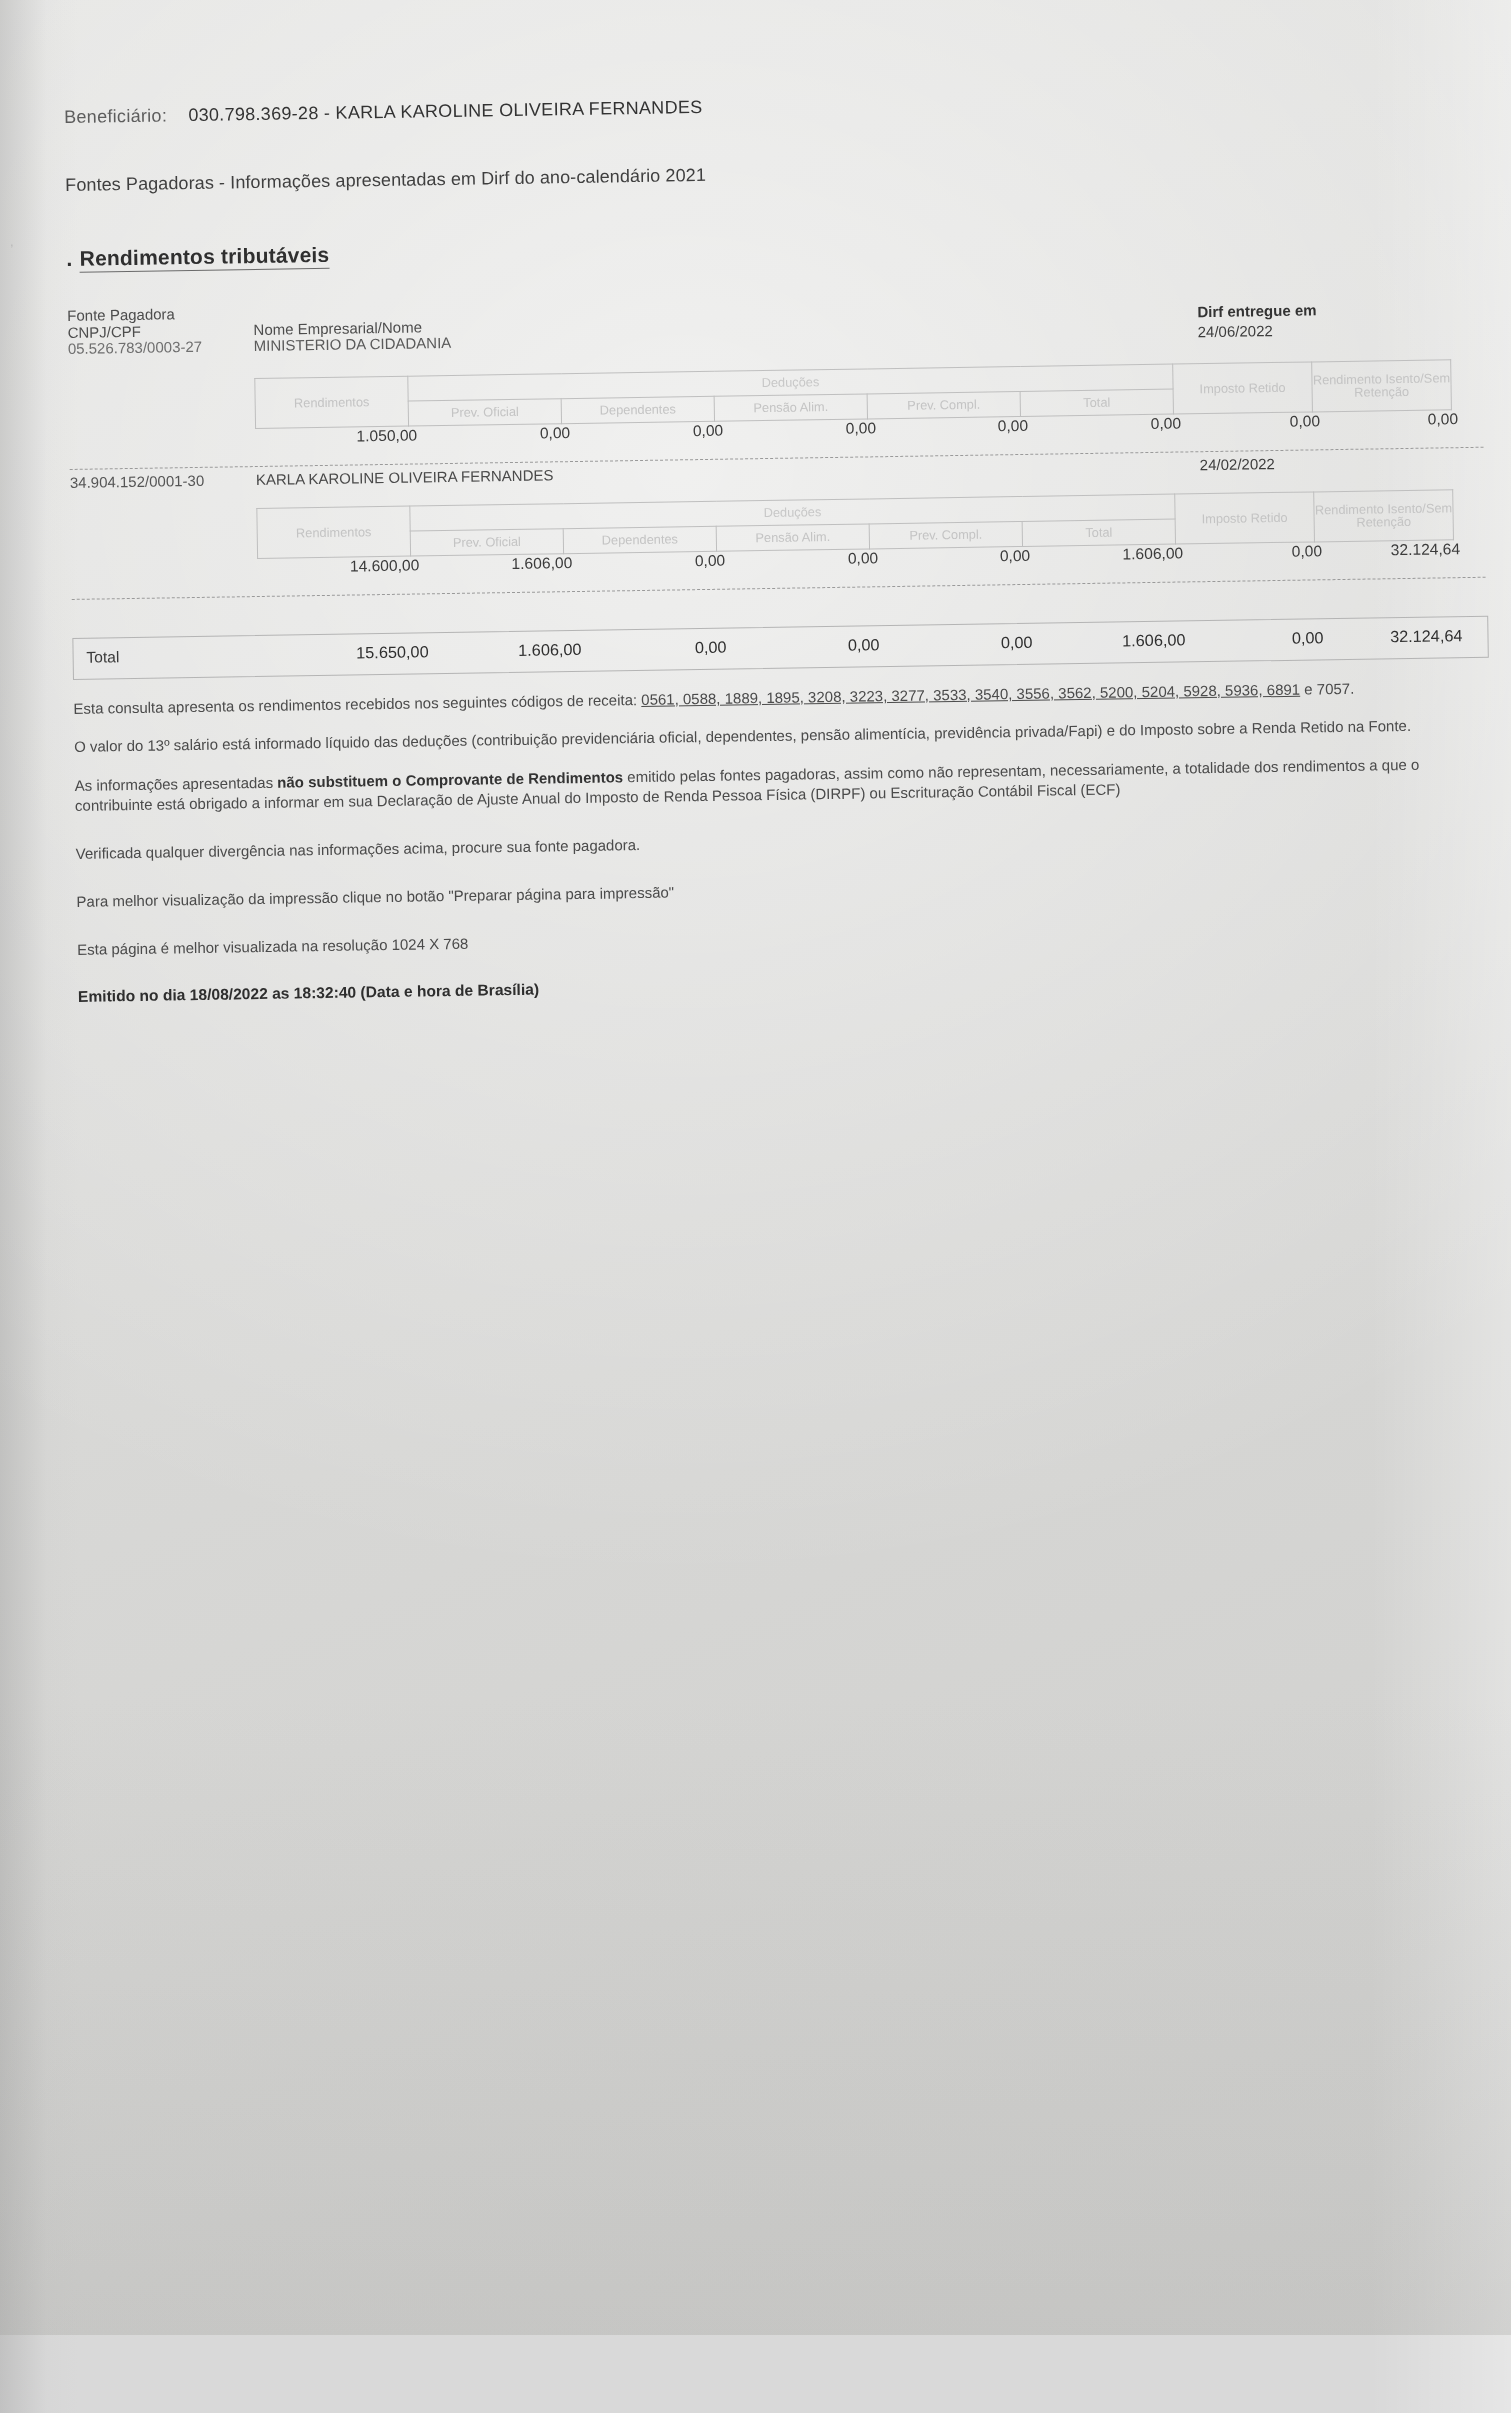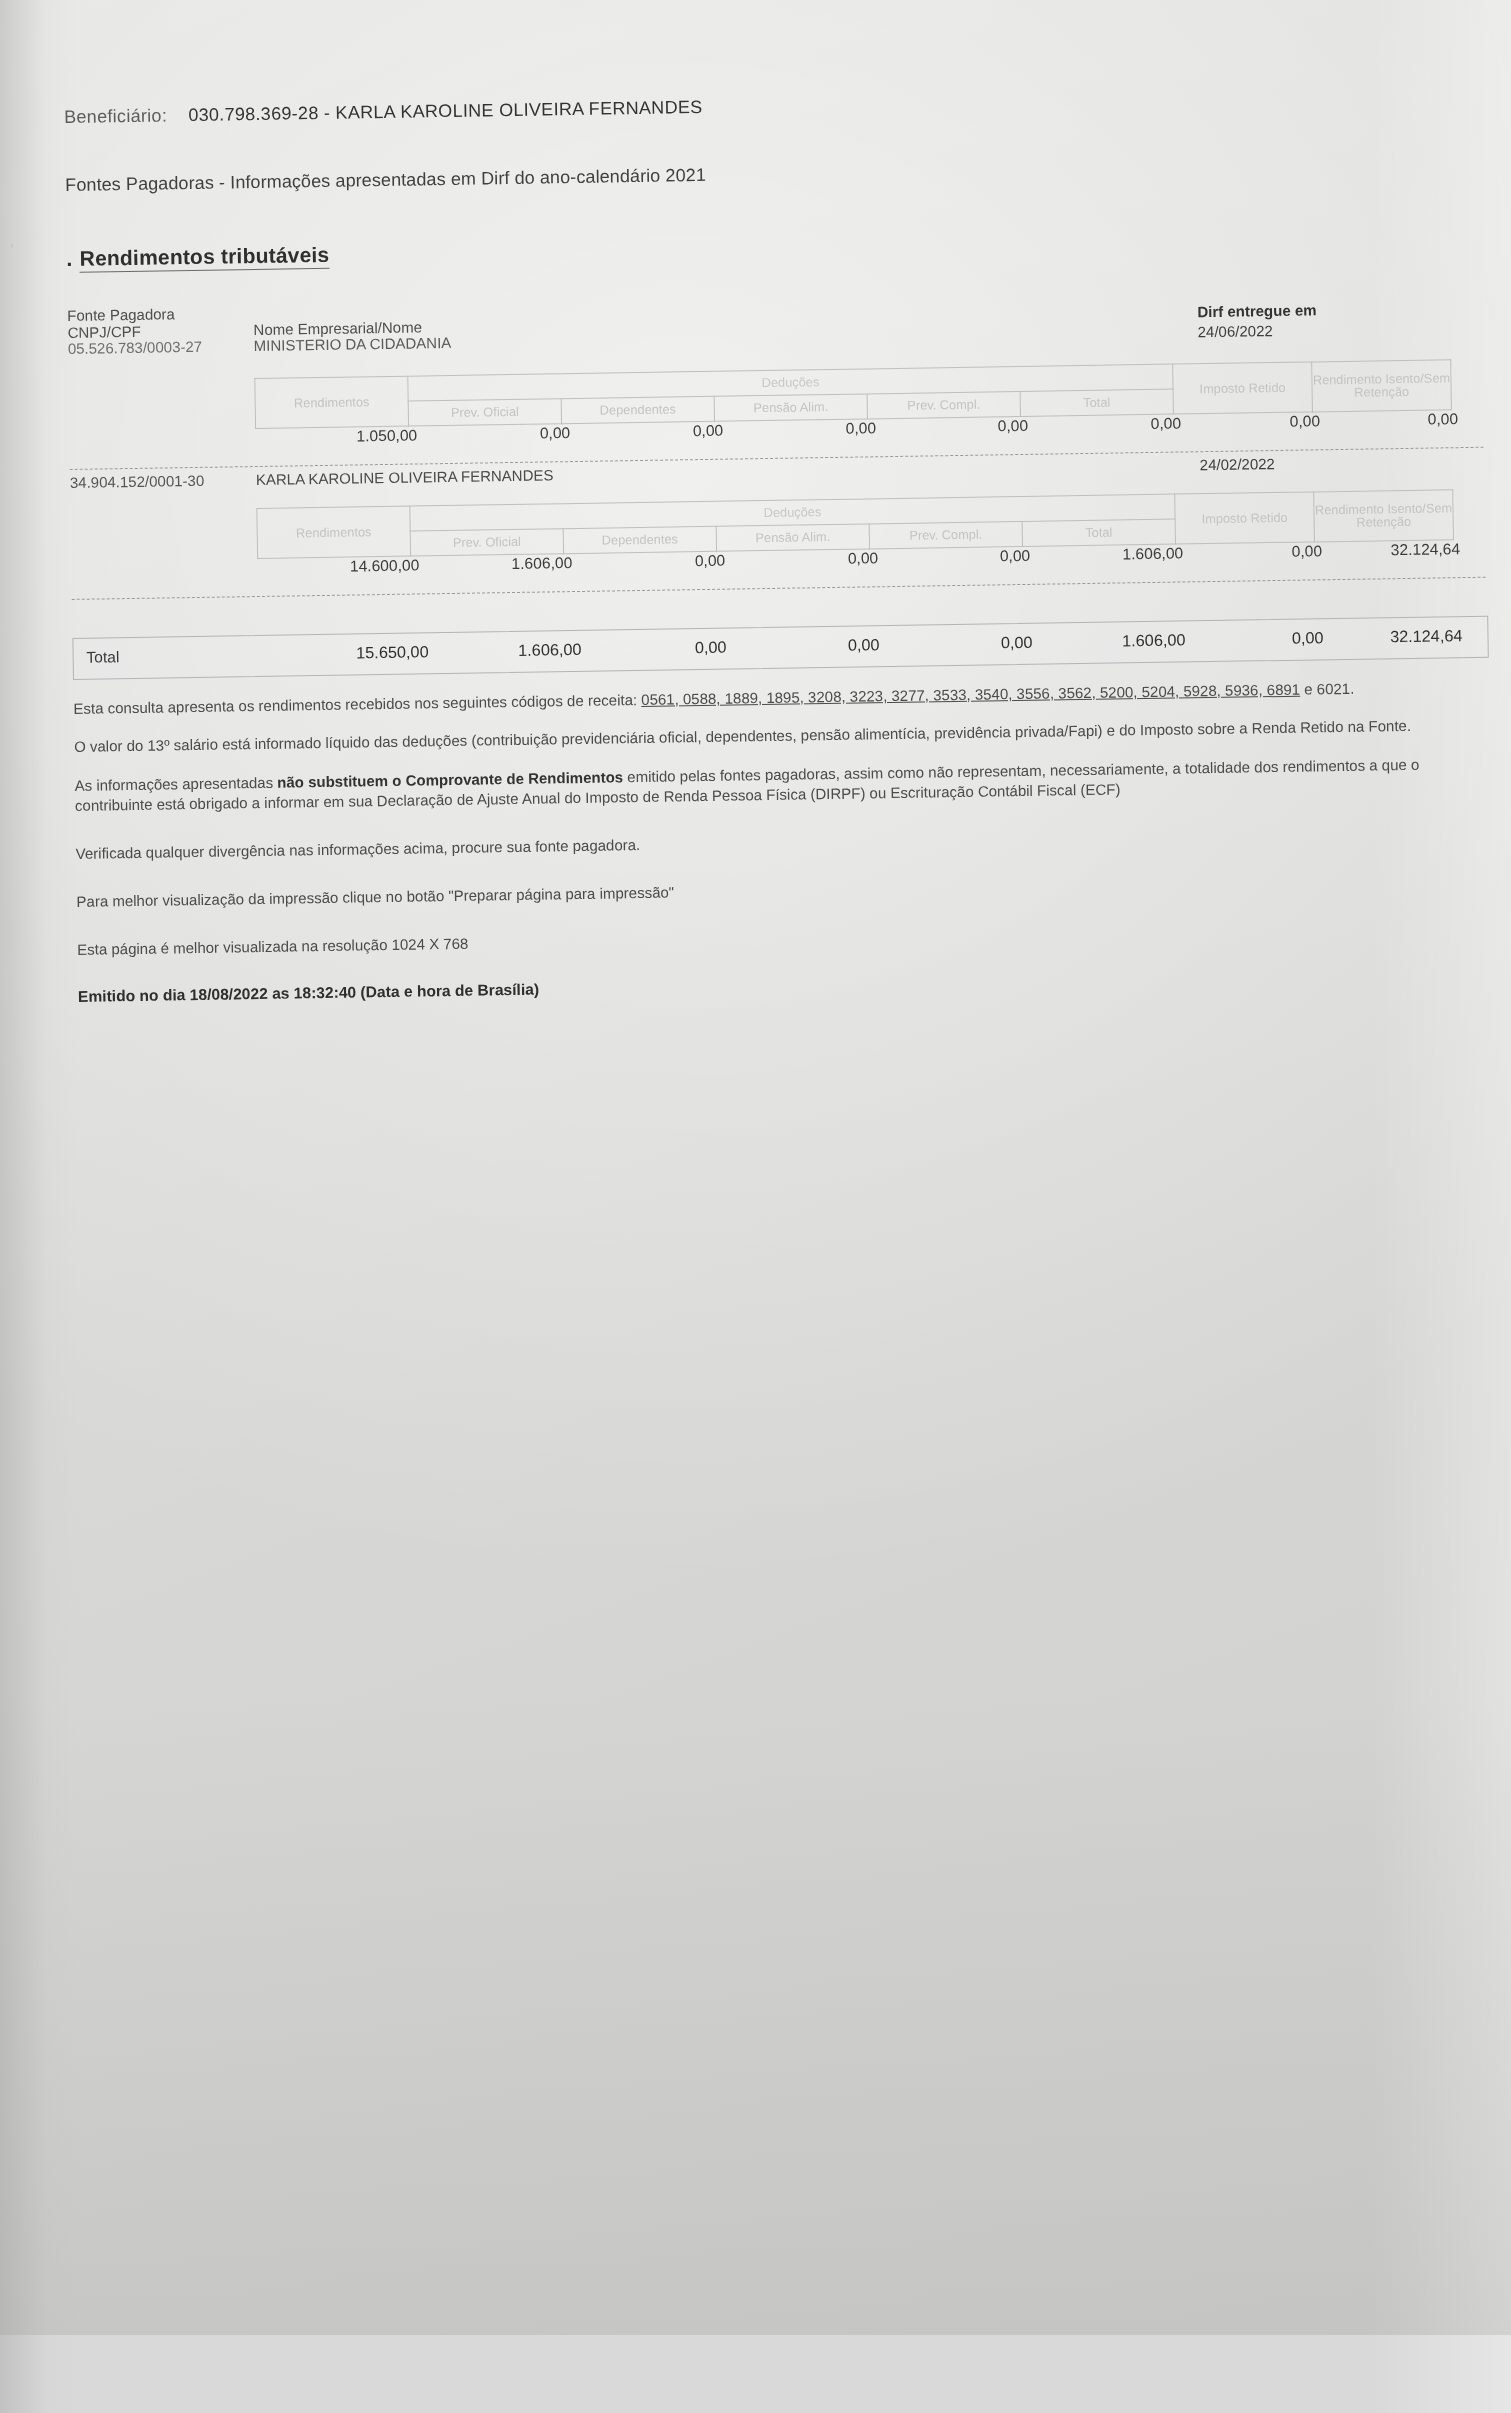--- a/index.html
+++ b/index.html
@@ -339,21 +339,21 @@
       <span class="num" style="left:522px;width:131px;">0,00</span>
       <span class="num" style="left:675px;width:131px;">0,00</span>
       <span class="num" style="left:828px;width:131px;">0,00</span>
       <span class="num" style="left:973px;width:139px;">1.606,00</span>
       <span class="num" style="left:1119px;width:131px;">0,00</span>
       <span class="num" style="left:1247px;width:142px;">32.124,64</span>
     </div>
 
     <div class="notes">
       <div class="note">
-        <span>Esta consulta apresenta os rendimentos recebidos nos seguintes códigos de receita: </span><u>0561, 0588, 1889, 1895, 3208, 3223, 3277, 3533, 3540, 3556, 3562, 5200, 5204, 5928, 5936, 6891</u><span> e 6021.</span>
+        <span>Esta consulta apresenta os rendimentos recebidos nos seguintes códigos de receita: </span><u>0561, 0588, 1889, 1895, 3208, 3223, 3277, 3533, 3540, 3556, 3562, 5200, 5204, 5928, 5936, 6891</u><span> e 7057.</span>
       </div>
 
       <div class="note">O valor do 13º salário está informado líquido das deduções (contribuição previdenciária oficial, dependentes, pensão alimentícia, previdência privada/Fapi) e do Imposto sobre a Renda Retido na Fonte.</div>
 
       <div class="note note-sp">
         <span>As informações apresentadas </span><b>não substituem o Comprovante de Rendimentos</b><span> emitido pelas fontes pagadoras, assim como não representam, necessariamente, a totalidade dos rendimentos a que o contribuinte está obrigado a informar em sua Declaração de Ajuste Anual do Imposto de Renda Pessoa Física (DIRPF) ou Escrituração Contábil Fiscal (ECF)</span>
       </div>
 
       <div class="note note-sp">Verificada qualquer divergência nas informações acima, procure sua fonte pagadora.</div>
       <div class="note note-sp">Para melhor visualização da impressão clique no botão "Preparar página para impressão"</div>

